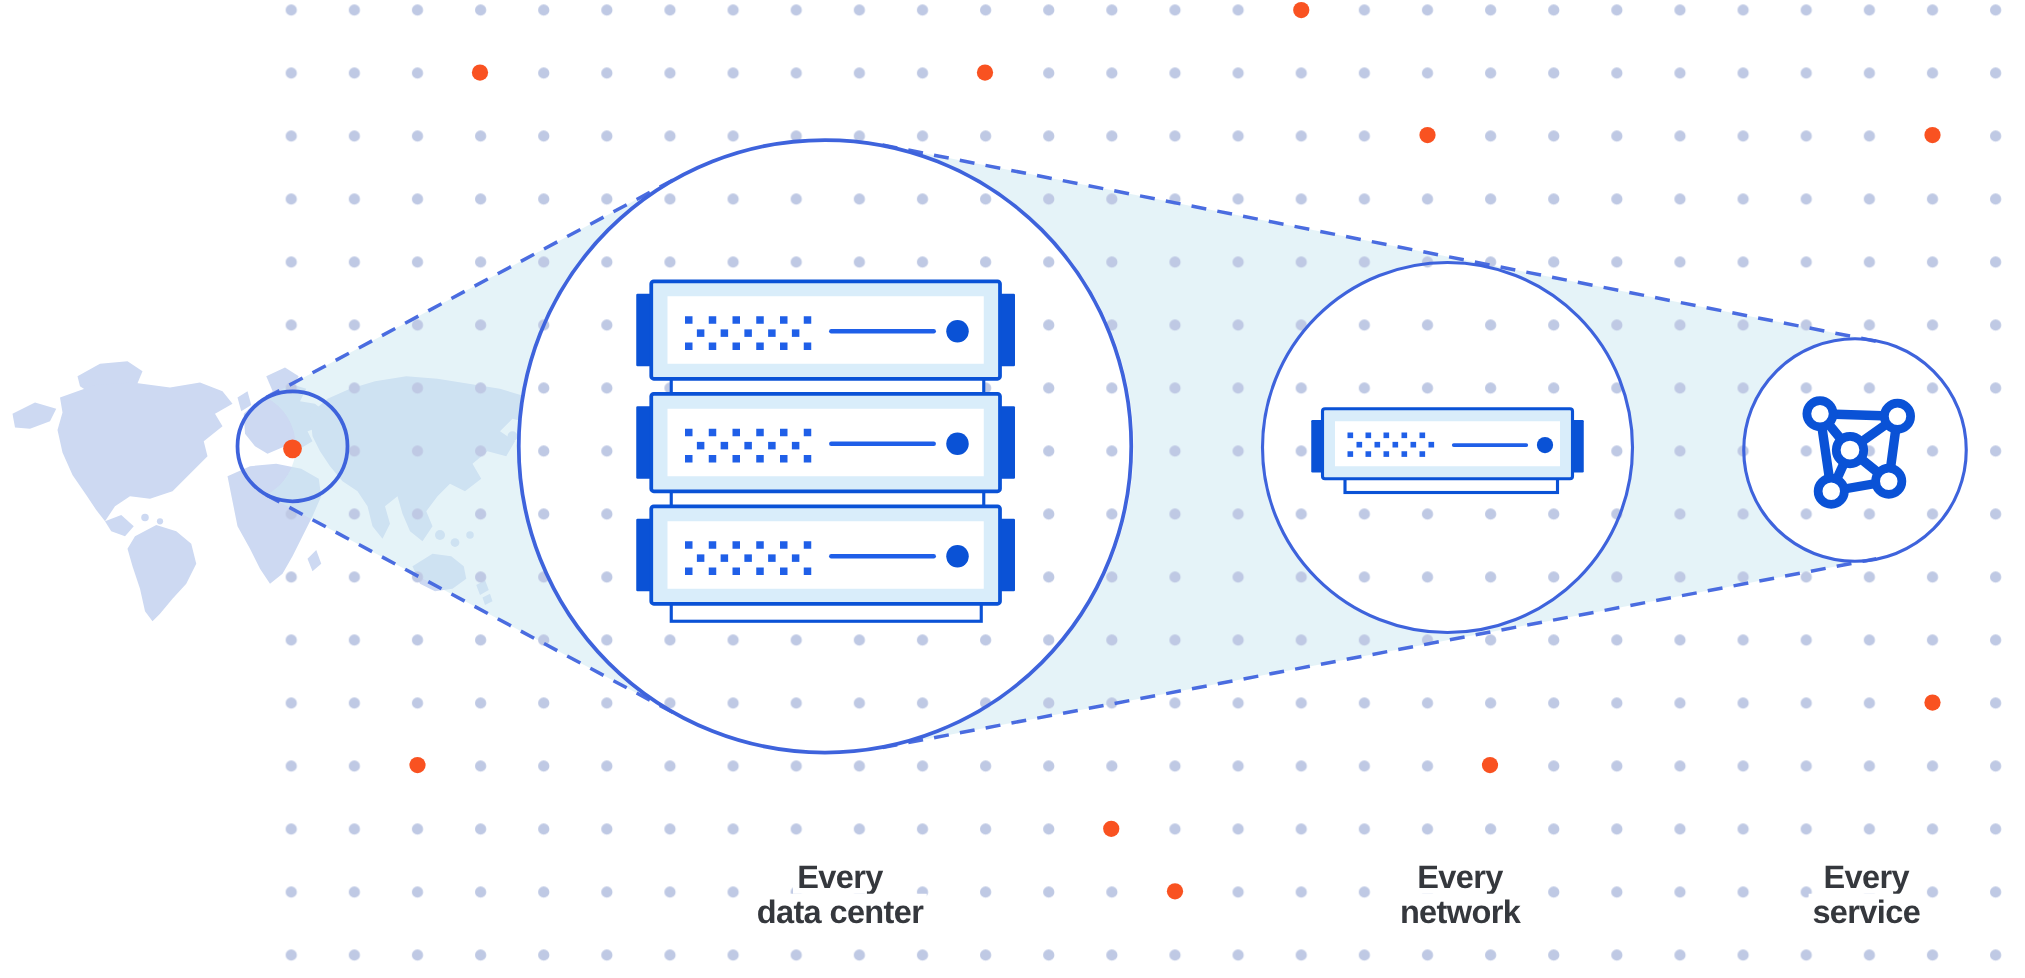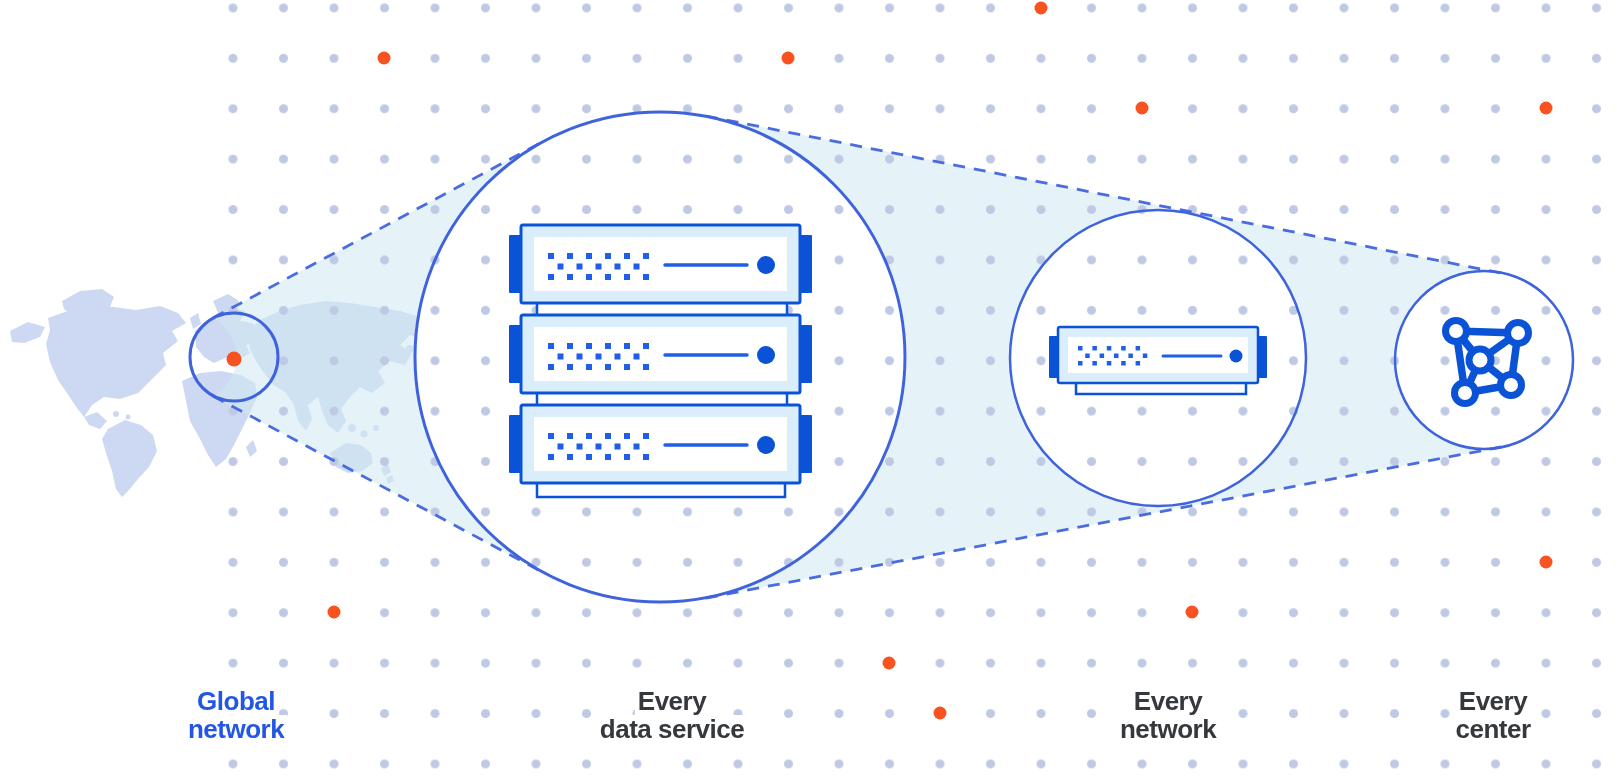--- a/index.html
+++ b/index.html
@@ -227,29 +227,25 @@
       <line class="net-edge" x1="1480" y1="360" x2="1465" y2="393"></line>
       <line class="net-edge" x1="1480" y1="360" x2="1511" y2="385"></line>
       <circle class="net-node" cx="1456" cy="331" r="10.5"></circle>
       <circle class="net-node" cx="1518" cy="333" r="10.5"></circle>
       <circle class="net-node" cx="1465" cy="393" r="10.5"></circle>
       <circle class="net-node" cx="1511" cy="385" r="10.5"></circle>
       <circle class="net-node" cx="1480" cy="360" r="11"></circle>
     </g>
   </svg>
 
-  <div class="caption blue" style="left:236px">
-    <span>Global</span><br>
-    <span>network</span>
-  </div>
   <div class="caption" style="left:672px">
     <span>Every</span><br>
-    <span>data service</span>
+    <span>data center</span>
   </div>
   <div class="caption" style="left:1168px">
     <span>Every</span><br>
     <span>network</span>
   </div>
   <div class="caption" style="left:1493px">
     <span>Every</span><br>
-    <span>center</span>
+    <span>service</span>
   </div>
 </div>
 
 </body></html>

